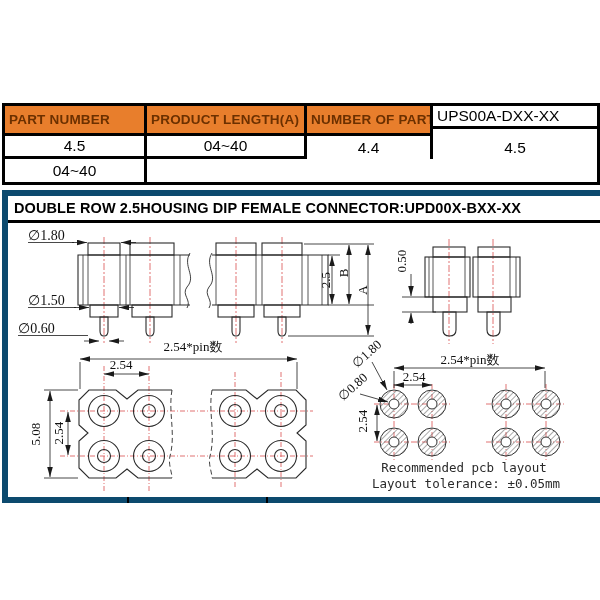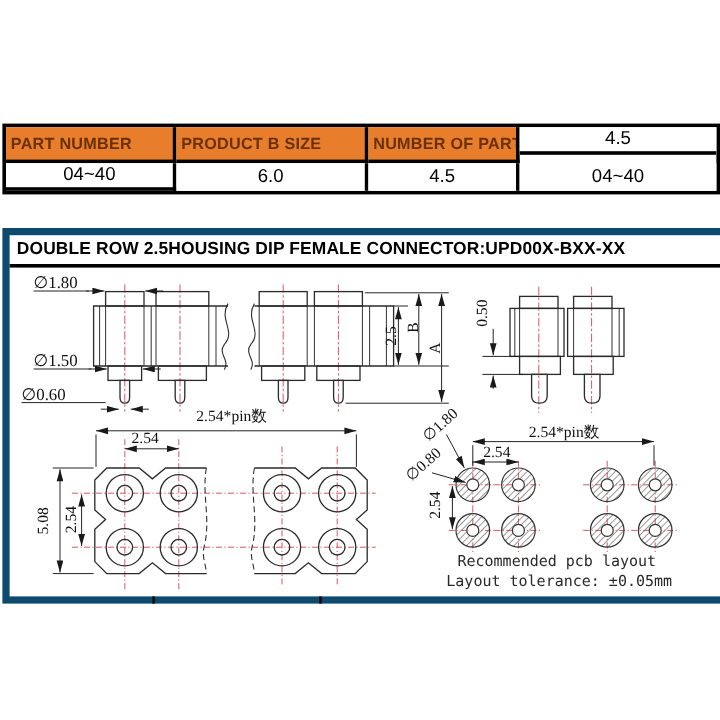--- a/index.html
+++ b/index.html
@@ -40,27 +40,28 @@
   text.dimtxt2{font-family:"Liberation Serif",serif;font-size:14px;fill:#111;}
   text.note{font-family:"DejaVu Sans Mono",monospace;font-size:12.5px;fill:#2a2a2a;}
 </style>
 </head>
 <body>
 
 <div class="sheet">
 
   <div class="spec-table">
     <div class="cell hdr">PART NUMBER</div>
-    <div class="cell hdr">PRODUCT B SIZE</div>
+    <div class="cell hdr">PRODUCT LENGTH(A)</div>
     <div class="cell hdr">NUMBER OF PART</div>
 
+    <div class="cell datacell left">UPS00A-DXX-XX</div>
     <div class="cell datacell center">4.5</div>
     <div class="cell datacell center">04~40</div>
 
-    <div class="cell datacell center last-row">6.0</div>
+    <div class="cell datacell center last-row">4.4</div>
     <div class="cell datacell center last-row">4.5</div>
     <div class="cell datacell center last-row">04~40</div>
   </div>
 
   <div class="frame">
     <div class="titlebar">DOUBLE ROW 2.5HOUSING DIP FEMALE CONNECTOR:UPD00X-BXX-XX</div>
   </div>
 
   <svg class="drawlayer" viewBox="0 0 600 600">
     <defs>

